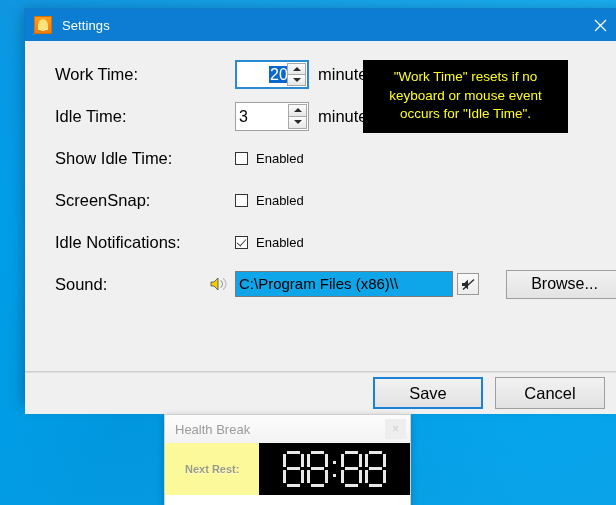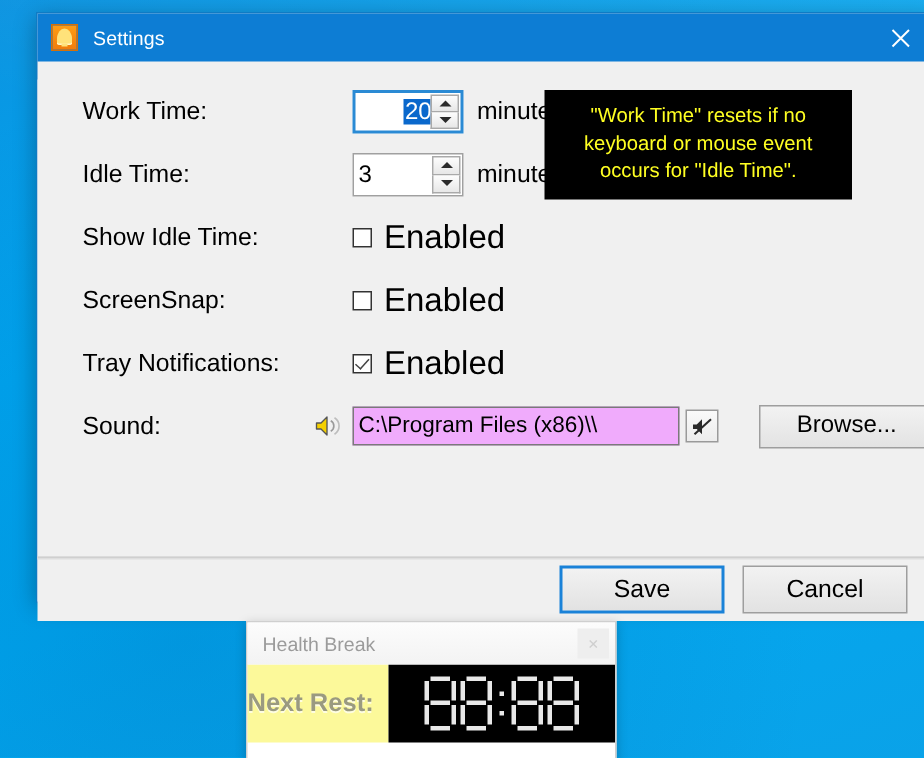--- a/index.html
+++ b/index.html
@@ -202,37 +202,37 @@
   .checkbox.checked:after {
     content: "";
     position: absolute;
     left: 3px; top: 0px;
     width: 4px; height: 8px;
     border: solid #444;
     border-width: 0 1.6px 1.6px 0;
     transform: rotate(42deg);
   }
   .cb-label {
-    font-size: 22px;
+    font-size: 13px;
     margin-left: 8px;
     color: #000;
   }
 
   
   #sound-row .speaker-icon {
     width: 22px;
     flex: none;
     margin-left: -26px;
     margin-right: 4px;
     display: flex; align-items: center;
   }
   .text-input {
     height: 26px;
     box-sizing: border-box;
-    background: #f0abfc;
+    background: #0ea5e9;
     border: 1px solid #7a7a7a;
     font-size: 15px;
     line-height: 24px;
     padding-left: 3px;
     color: #000;
     white-space: nowrap;
     overflow: hidden;
   }
   #sound-path { width: 218px; }
   #alert-input { width: 360px; height: 30px; line-height: 28px; font-size: 15.5px; }
@@ -330,24 +330,24 @@
   }
   #hw-body {
     display: flex;
     height: 52px;
   }
   #hw-label {
     width: 94px;
     flex: none;
     background: #fcf99a;
     color: #9a9a80;
-    font-size: 17px;
+    font-size: 11px;
     font-weight: bold;
     display: flex; align-items: center;
-    padding-left: 0;
+    padding-left: 20px;
     box-sizing: border-box;
     text-shadow: 0 1px 0 rgba(255,255,255,0.7);
   }
   #lcd {
     flex: 1;
     background: #000000;
     display: flex;
     align-items: center;
     justify-content: center;
     gap: 3px;
@@ -450,21 +450,21 @@
 
     <div class="form-row">
       <div class="form-label">ScreenSnap:</div>
       <div class="cb-wrap">
         <div class="checkbox"></div>
         <div class="cb-label">Enabled</div>
       </div>
     </div>
 
     <div class="form-row">
-      <div class="form-label">Tray Notifications:</div>
+      <div class="form-label">Idle Notifications:</div>
       <div class="cb-wrap">
         <div class="checkbox checked"></div>
         <div class="cb-label">Enabled</div>
       </div>
     </div>
 
     <div class="form-row" id="sound-row">
       <div class="form-label">Sound:</div>
       <div class="speaker-icon">
         <svg width="20" height="16" viewBox="0 0 20 16" aria-hidden="true">

